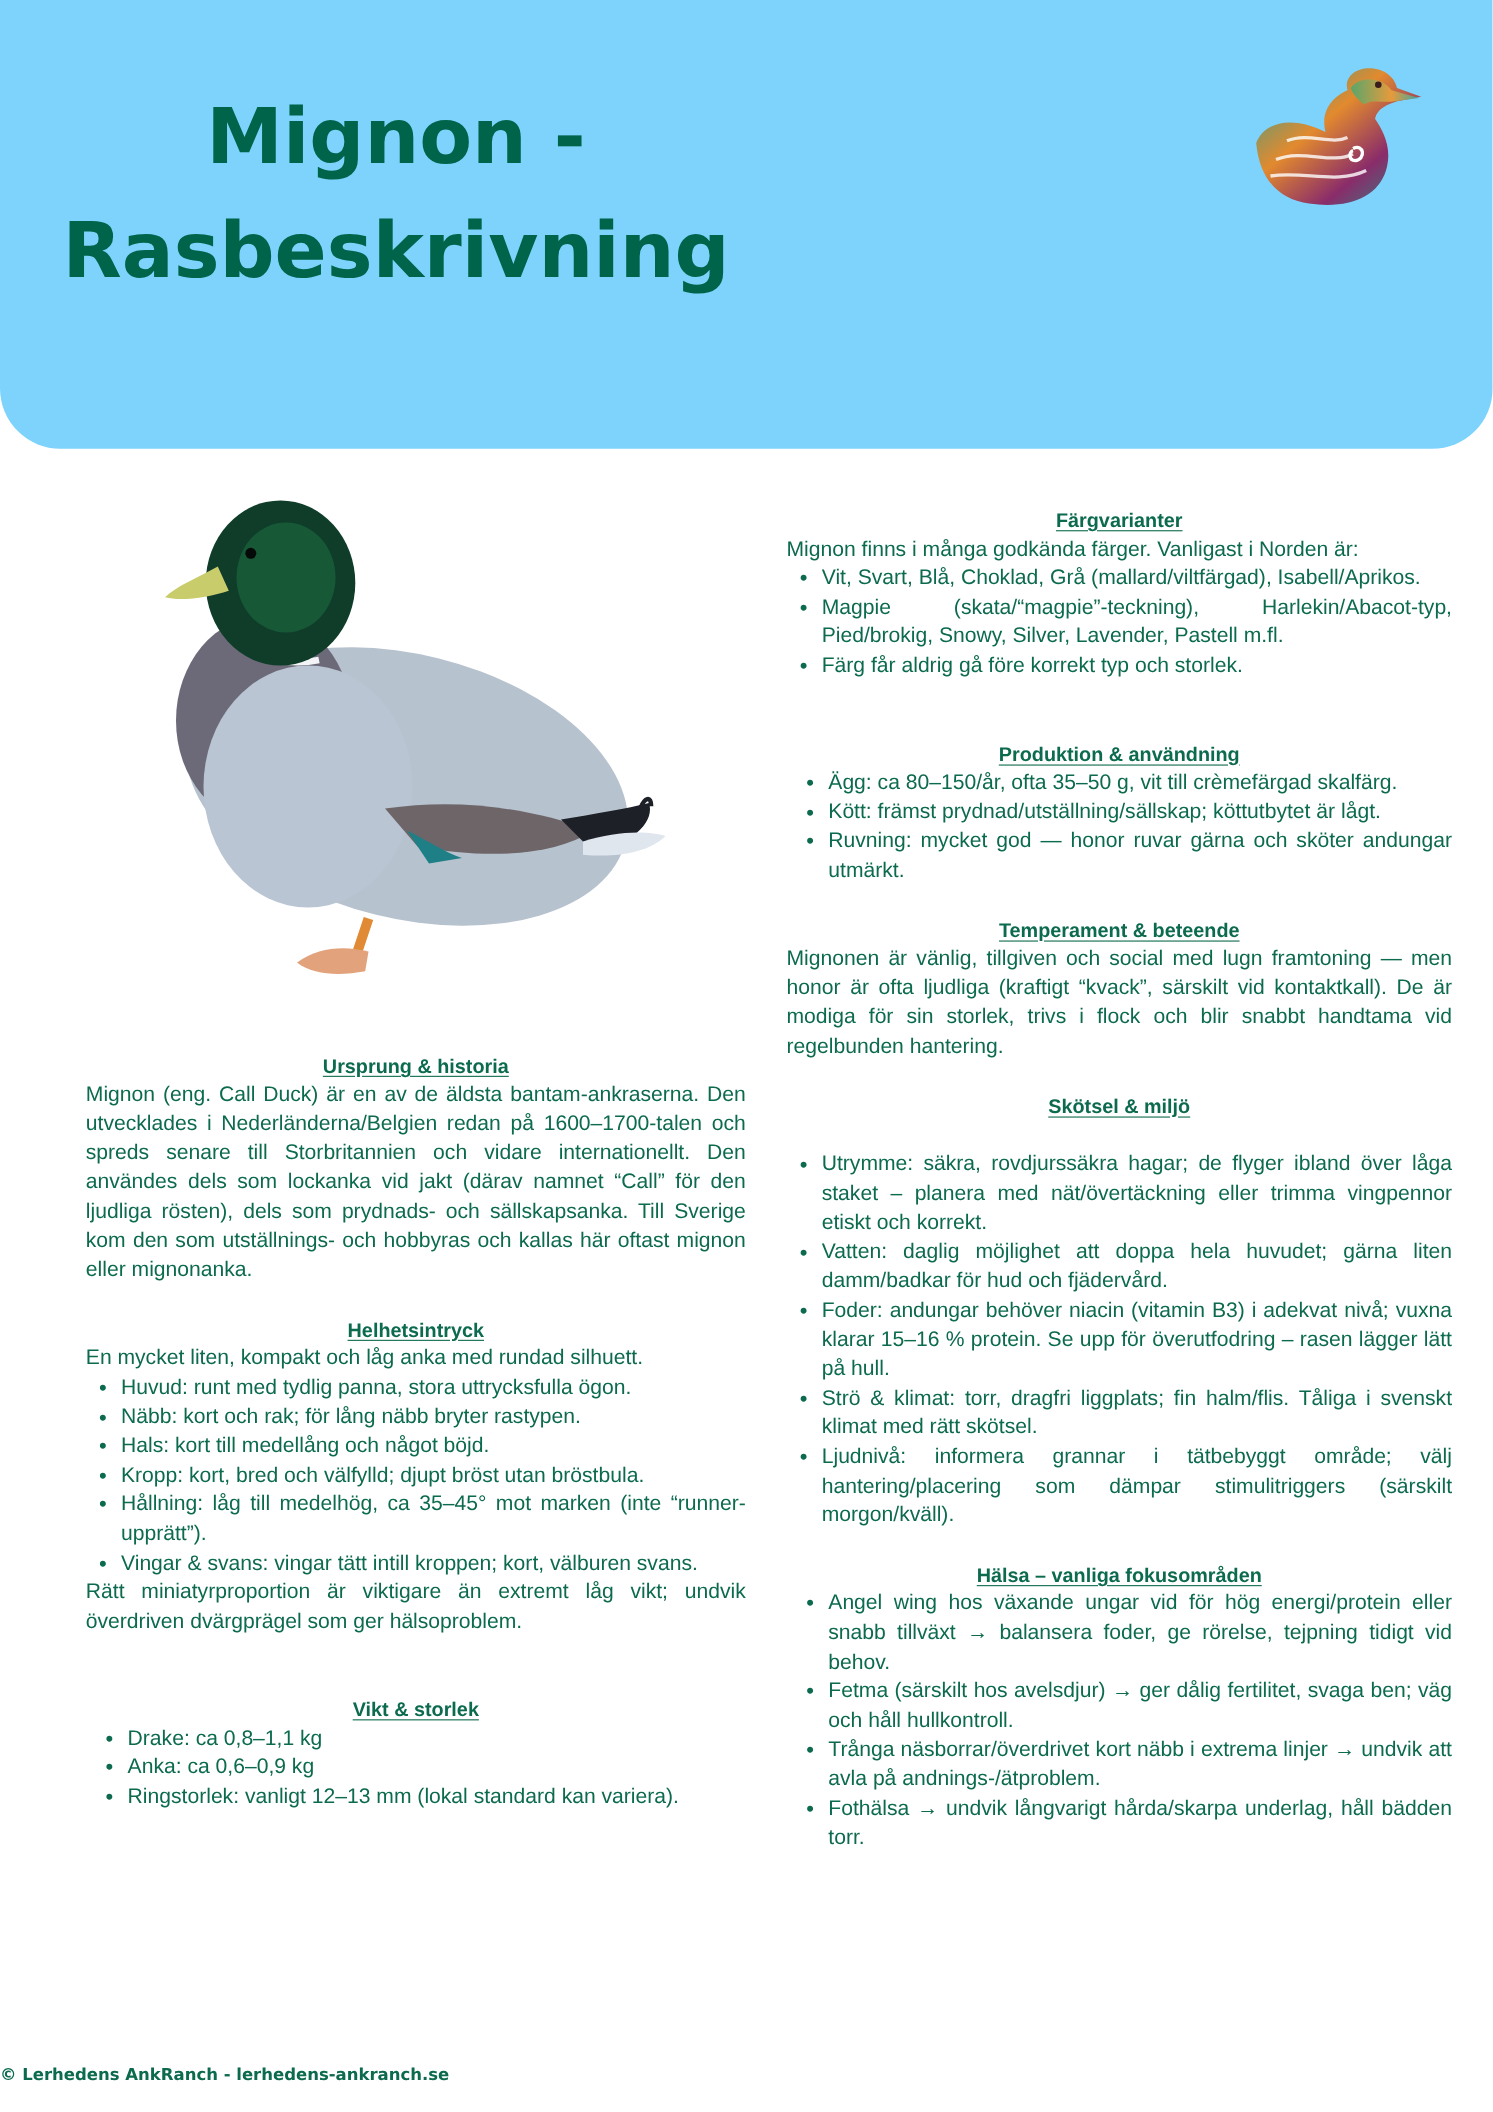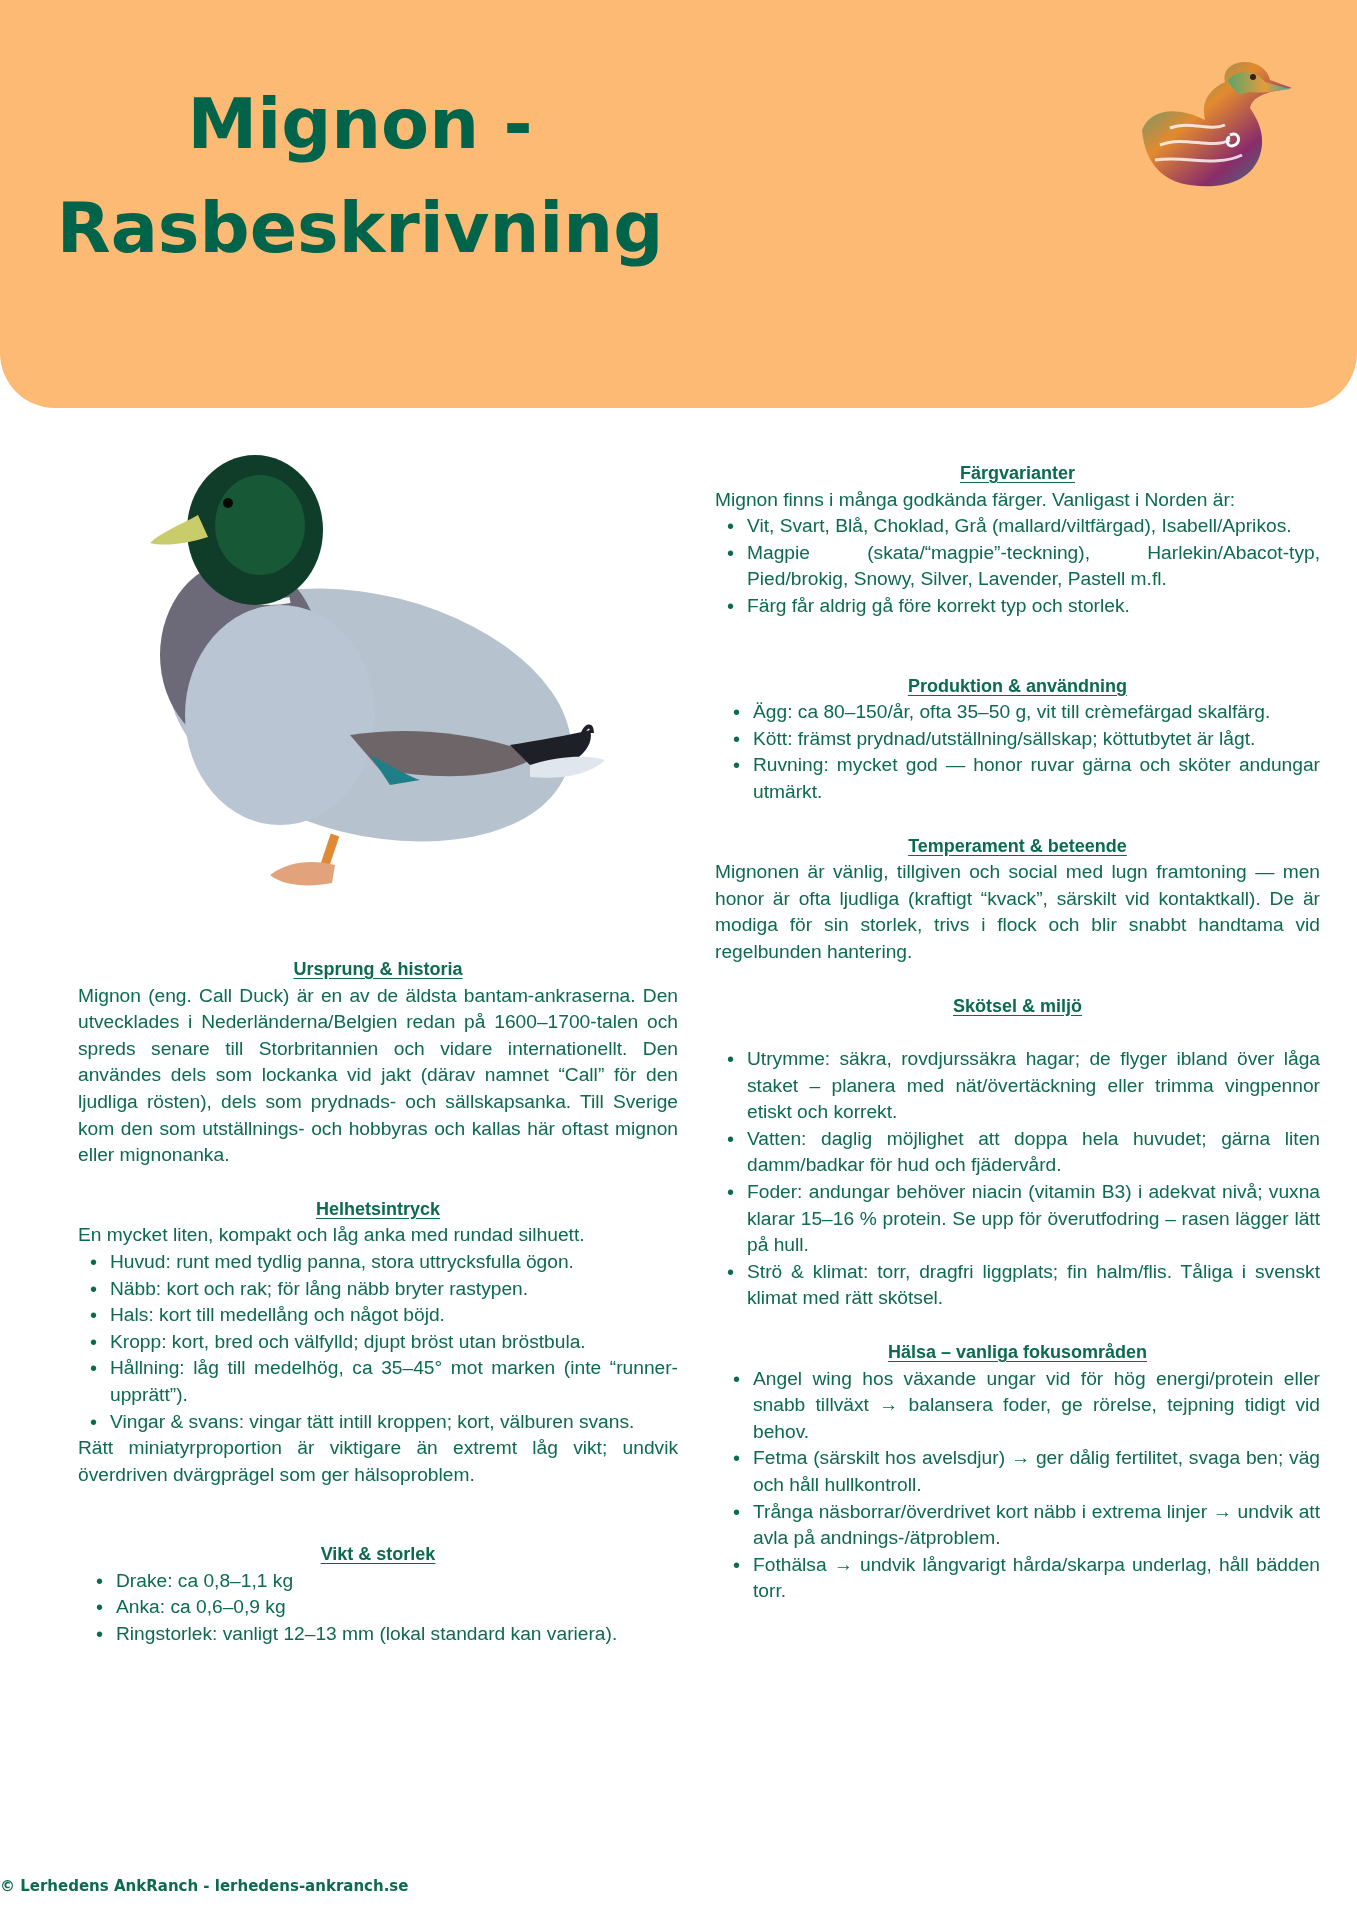--- a/index.html
+++ b/index.html
@@ -3,21 +3,21 @@
   <meta charset="utf-8">
   <style>
     html, body { margin: 0; padding: 0; background: #ffffff; }
     body {
       width: 1357px; height: 1920px; position: relative; overflow: hidden;
       font-family: "Liberation Sans", "DejaVu Sans", sans-serif;
       color: #0c6a4e;
     }
     .header {
       position: absolute; left: 0; top: 0; width: 1357px; height: 408px;
-      background: #fdba74;
+      background: #7dd3fc;
       border-bottom-left-radius: 55px; border-bottom-right-radius: 55px;
     }
     .title {
       position: absolute; left: 40px; top: 72px; width: 640px;
       font-family: "DejaVu Sans", sans-serif; font-weight: bold;
       font-size: 70px; line-height: 104px; color: #00644a; text-align: center;
       letter-spacing: 0px; margin: 0;
     }
     .logo { position: absolute; left: 1130px; top: 50px; width: 170px; height: 150px; }
     .photo { position: absolute; left: 120px; top: 435px; width: 540px; height: 460px; }
@@ -153,20 +153,21 @@
     <p class="body">Mignonen är vänlig, tillgiven och social med lugn framtoning — men honor är ofta ljudliga (kraftigt “kvack”, särskilt vid kontaktkall). De är modiga för sin storlek, trivs i flock och blir snabbt handtama vid regelbunden hantering.</p>
   </section>
 
   <section class="section" style="margin-top:27px;">
     <h2 class="sec-title">Skötsel &amp; miljö</h2>
     <ul class="bl" style="margin-top:27px;">
       <li>Utrymme: säkra, rovdjurssäkra hagar; de flyger ibland över låga staket – planera med nät/övertäckning eller trimma vingpennor etiskt och korrekt.</li>
       <li>Vatten: daglig möjlighet att doppa hela huvudet; gärna liten damm/badkar för hud och fjädervård.</li>
       <li>Foder: andungar behöver niacin (vitamin B3) i adekvat nivå; vuxna klarar 15–16 % protein. Se upp för överutfodring – rasen lägger lätt på hull.</li>
       <li>Strö &amp; klimat: torr, dragfri liggplats; fin halm/flis. Tåliga i svenskt klimat med rätt skötsel.</li>
+      <li>Ljudnivå: informera grannar i tätbebyggt område; välj hantering/placering som dämpar stimulitriggers (särskilt morgon/kväll).</li>
     </ul>
   </section>
 
   <section class="section" style="margin-top:27px;">
     <h2 class="sec-title">Hälsa – vanliga fokusområden</h2>
     <ul class="bl deep">
       <li>Angel wing hos växande ungar vid för hög energi/protein eller snabb tillväxt → balansera foder, ge rörelse, tejpning tidigt vid behov.</li>
       <li>Fetma (särskilt hos avelsdjur) → ger dålig fertilitet, svaga ben; väg och håll hullkontroll.</li>
       <li>Trånga näsborrar/överdrivet kort näbb i extrema linjer → undvik att avla på andnings-/ätproblem.</li>
       <li>Fothälsa → undvik långvarigt hårda/skarpa underlag, håll bädden torr.</li>

